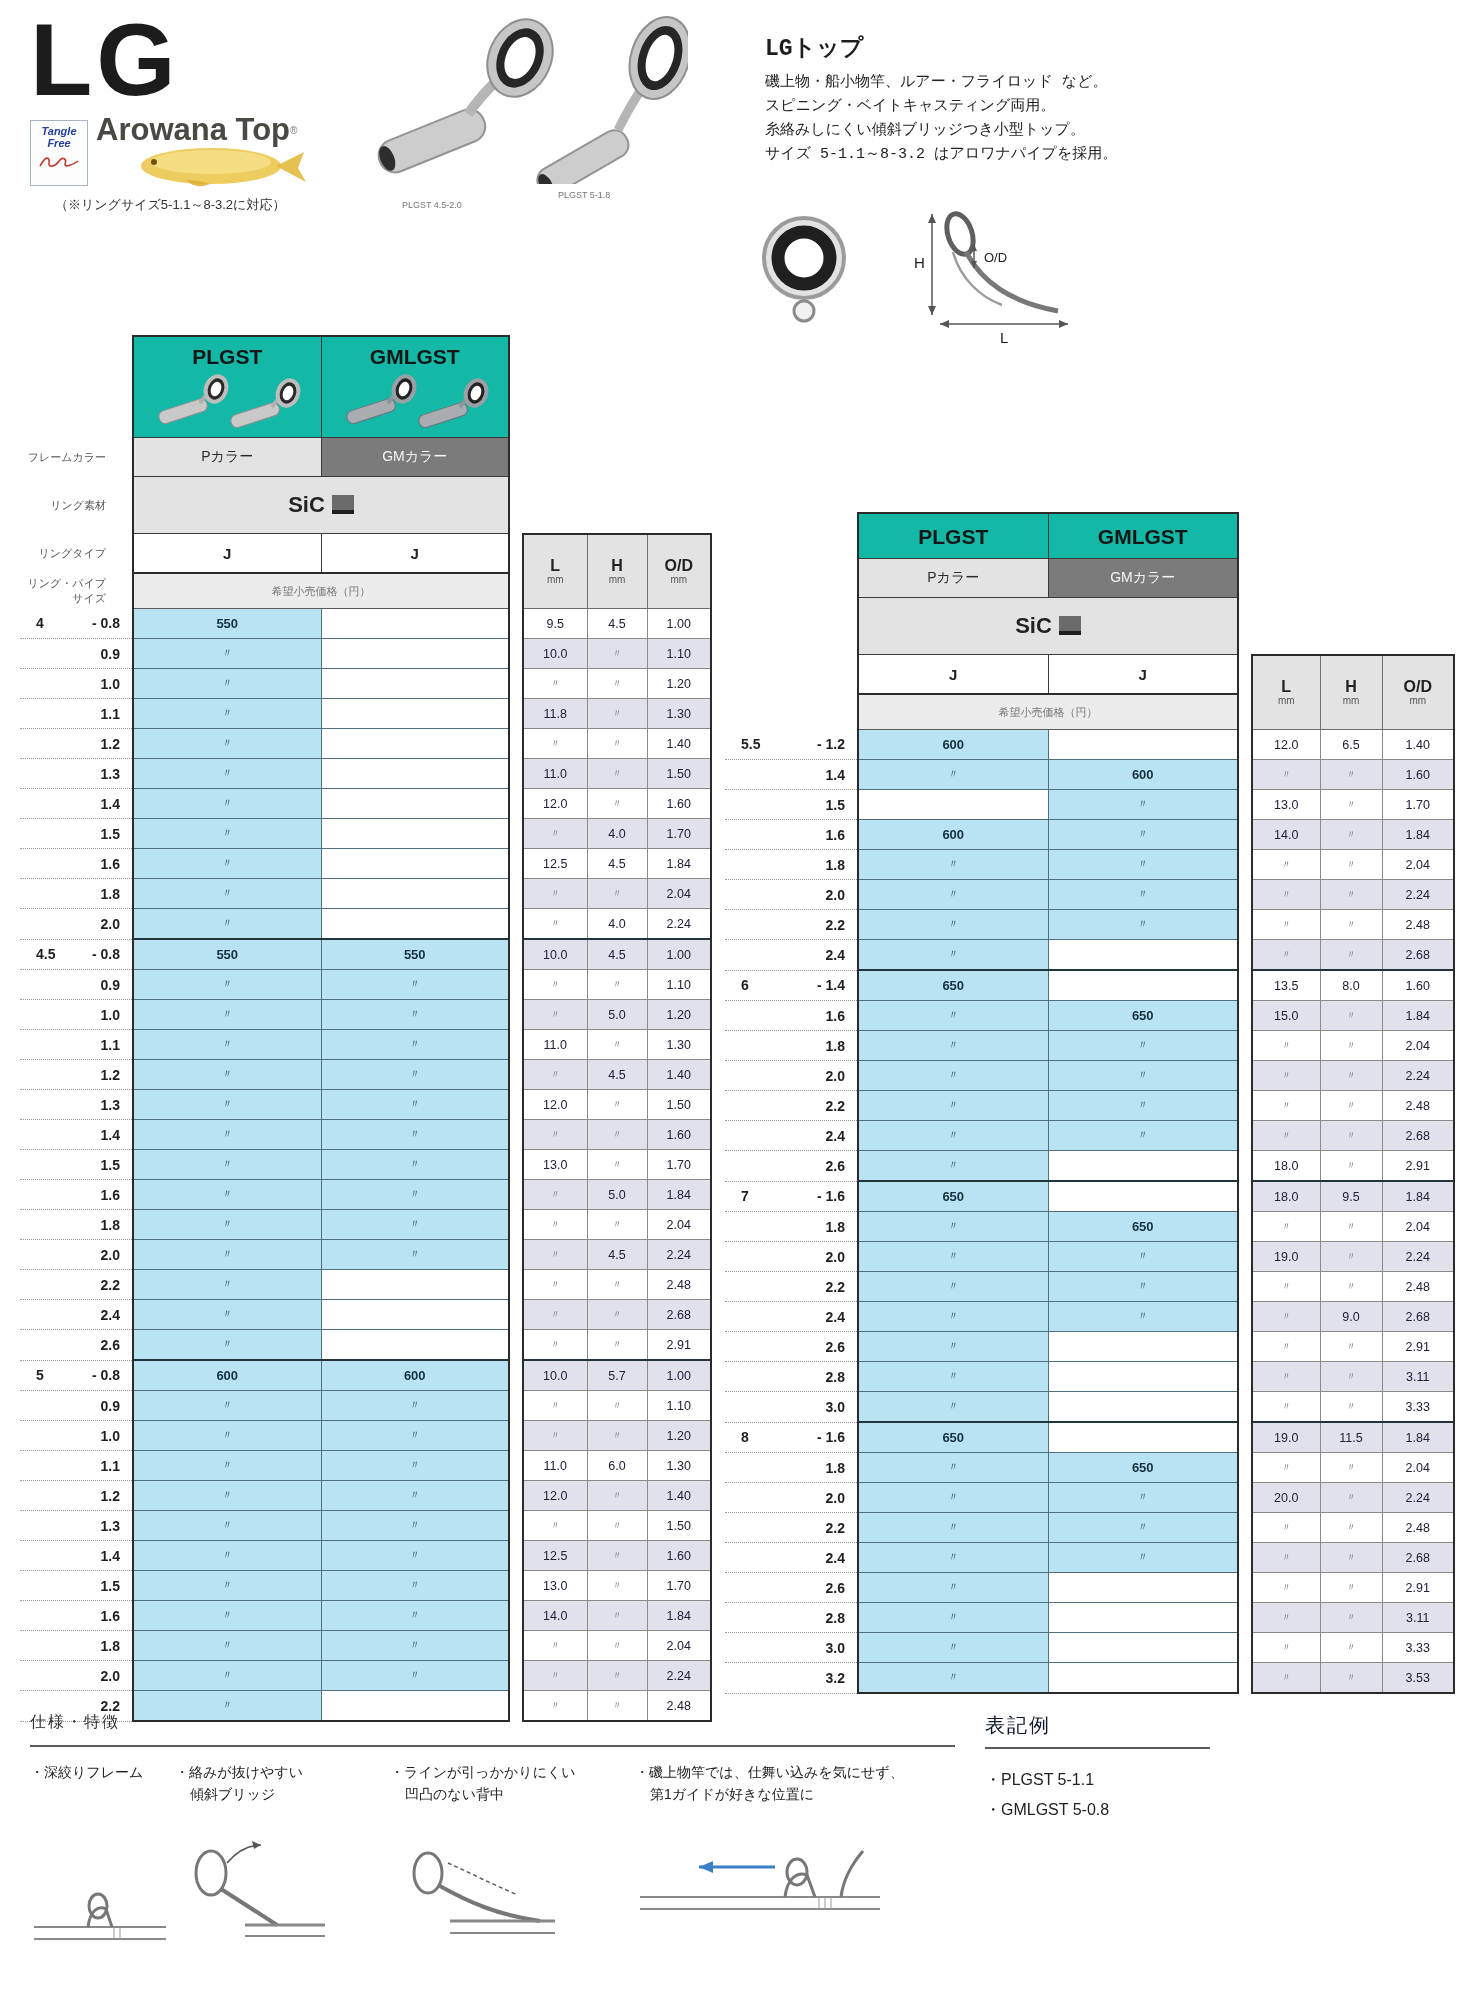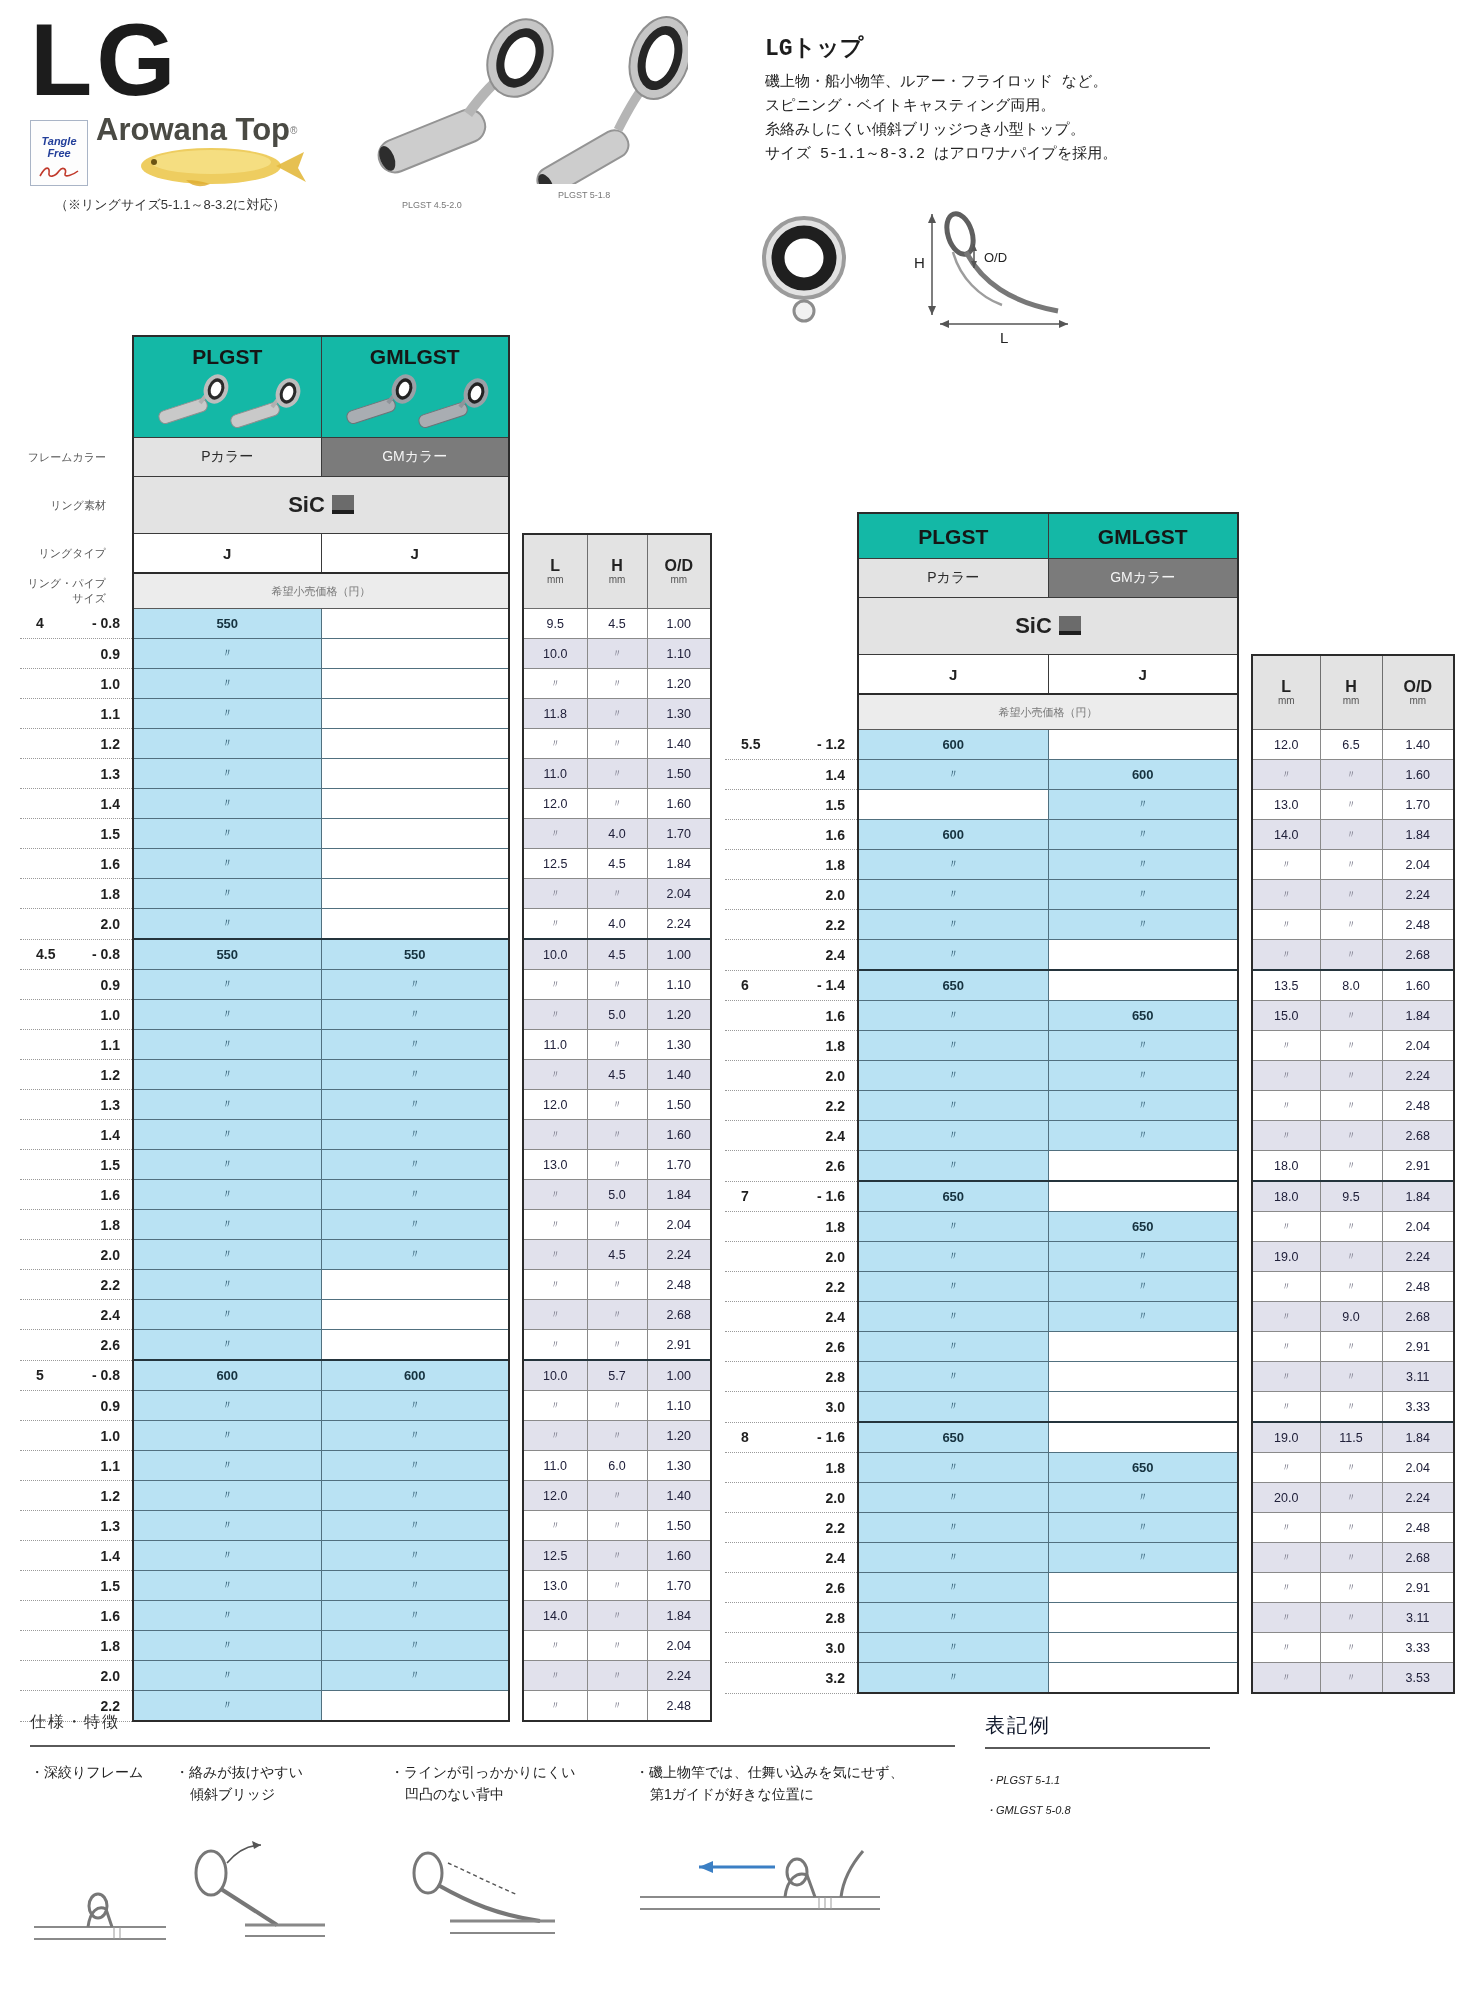--- a/index.html
+++ b/index.html
@@ -3,21 +3,21 @@
 <meta charset="utf-8">
 <style>
   html,body{margin:0;padding:0;background:#fff;}
   .page{position:relative;width:1466px;height:2000px;background:#fff;overflow:hidden;
         font-family:"Liberation Sans",sans-serif;color:#222;}
 
   
   .lg-title{position:absolute;left:30px;top:2px;font-size:102px;font-weight:600;
             letter-spacing:4px;color:#1c1c1c;}
   .badge{position:absolute;left:30px;top:120px;width:58px;height:66px;border:1px solid #a9b4c6;
-         box-sizing:border-box;text-align:center;padding-top:14px;background:#fdfdfd;}
+         box-sizing:border-box;text-align:center;padding-top:4px;background:#fdfdfd;}
   .badge .bline{font-size:11px;font-weight:bold;font-style:italic;color:#233f9a;line-height:12px;}
   .badge svg{display:block;margin:4px auto 0;}
   .arowana{position:absolute;left:96px;top:112px;width:250px;height:80px;}
   .arowana .fish{position:absolute;left:30px;top:28px;}
   .arotext{position:relative;font-size:31px;font-weight:bold;color:#4a4a44;letter-spacing:0px;}
   .reg{position:relative;font-size:10px;color:#777;vertical-align:super;}
   .note{position:absolute;left:55px;top:196px;font-size:13px;color:#333;text-align:center;}
   .photos{position:absolute;left:368px;top:2px;}
   .plabel{position:absolute;font-size:9px;color:#777;}
   .pl1{left:402px;top:200px;}
@@ -102,21 +102,21 @@
   .i2{width:215px;}
   .i3{width:245px;}
   .i4{width:320px;}
   .i1 svg{margin-top:96px;}
   .i2 svg{margin-top:28px;}
   .i3 svg{margin-top:40px;}
   .i4 svg{margin-top:26px;}
   .notation{position:absolute;left:985px;top:1712px;width:225px;}
   .nhead{font-size:20px;color:#0f172a;letter-spacing:2px;padding-bottom:8px;}
   .nrule{border-top:2px solid #5a5a5a;margin-bottom:16px;}
-  .nex{font-size:11px;color:#222;line-height:30px;font-style:italic;}
+  .nex{font-size:16px;color:#222;line-height:30px;}
 </style>
 </head>
 <body>
 
 <div class="page">
 
   <div class="lg-title">LG</div>
 
   <div class="badge">
     <div class="bline">Tangle</div>

